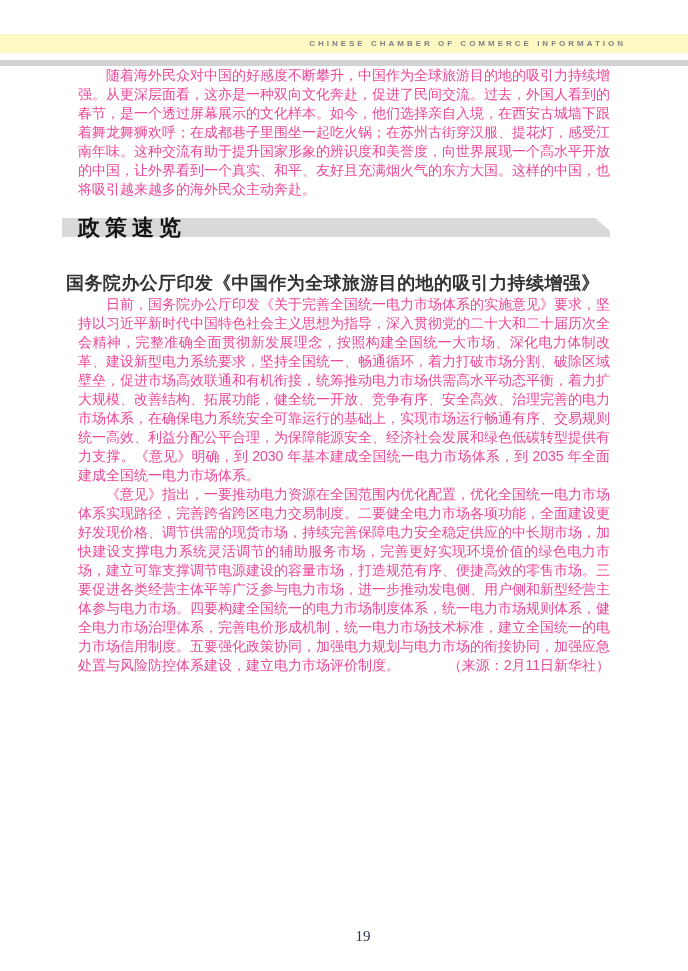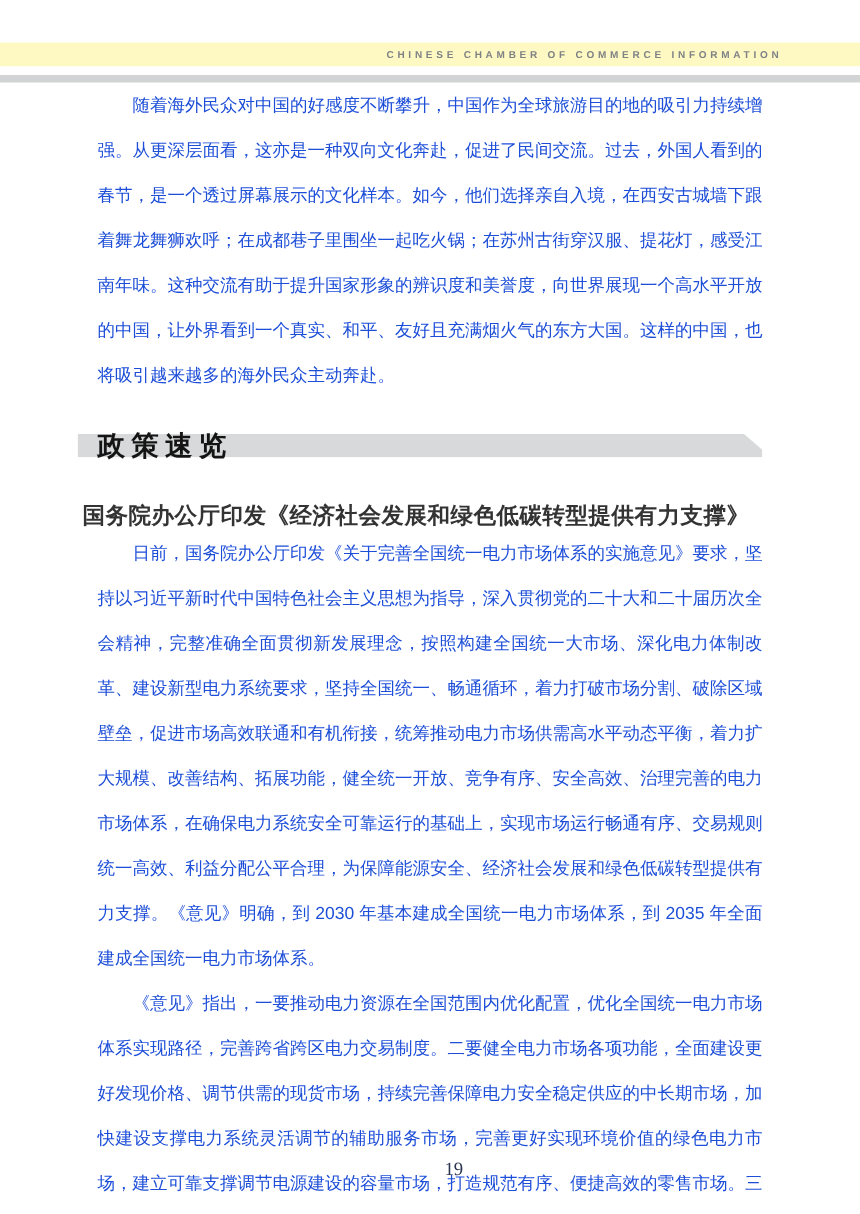--- a/index.html
+++ b/index.html
@@ -33,36 +33,36 @@
 
   
   .content {
     position: absolute; top: 66px; left: 62px;
     width: 548px;
   }
   p.para {
     margin: 0 0 0 16px;
     width: 532px;
     font-size: 14px;
-    line-height: 36px;
-    color: #1d4ed8;
+    line-height: 19px;
+    color: #ec4899;
     text-align: justify;
     text-indent: 2em;
   }
   p.para .src {
     float: right;
     text-indent: 0;
     white-space: nowrap;
   }
   .intro { margin-top: 16px; }
 
   
   .banner {
     position: relative;
-    margin-top: 28px;
+    margin-top: 18px;
     height: 25px;
   }
   .banner::before {
     content: "";
     position: absolute; top: 1px; left: 0;
     width: 100%; height: 19px;
     background: #d8d9da;
     clip-path: polygon(0 0, calc(100% - 15px) 0, 100% 13px, 100% 100%, 0 100%);
   }
   .banner-title {
@@ -107,21 +107,21 @@
   <div class="header-rule"></div>
 
   <div class="content">
 
     <p class="para intro"><span>随着海外民众对中国的好感度不断攀升，中国作为全球旅游目的地的吸引力持续增强。从更深层面看，这亦是一种双向文化奔赴，促进了民间交流。过去，外国人看到的春节，是一个透过屏幕展示的文化样本。如今，他们选择亲自入境，在西安古城墙下跟着舞龙舞狮欢呼；在成都巷子里围坐一起吃火锅；在苏州古街穿汉服、提花灯，感受江南年味。这种交流有助于提升国家形象的辨识度和美誉度，向世界展现一个高水平开放的中国，让外界看到一个真实、和平、友好且充满烟火气的东方大国。这样的中国，也将吸引越来越多的海外民众主动奔赴。</span></p>
 
     <div class="banner">
       <span class="banner-title">政策速览</span>
     </div>
 
-    <h2 class="article-title">国务院办公厅印发《经济社会发展和绿色低碳转型提供有力支撑》</h2>
+    <h2 class="article-title">国务院办公厅印发《中国作为全球旅游目的地的吸引力持续增强》</h2>
 
     <p class="para policy-first"><span>日前，国务院办公厅印发《关于完善全国统一电力市场体系的实施意见》要求，坚持以习近平新时代中国特色社会主义思想为指导，深入贯彻党的二十大和二十届历次全会精神，完整准确全面贯彻新发展理念，按照构建全国统一大市场、深化电力体制改革、建设新型电力系统要求，坚持全国统一、畅通循环，着力打破市场分割、破除区域壁垒，促进市场高效联通和有机衔接，统筹推动电力市场供需高水平动态平衡，着力扩大规模、改善结构、拓展功能，健全统一开放、竞争有序、安全高效、治理完善的电力市场体系，在确保电力系统安全可靠运行的基础上，实现市场运行畅通有序、交易规则统一高效、利益分配公平合理，为保障能源安全、经济社会发展和绿色低碳转型提供有力支撑。《意见》明确，到 2030 年基本建成全国统一电力市场体系，到 2035 年全面建成全国统一电力市场体系。</span></p>
 
     <p class="para"><span>《意见》指出，一要推动电力资源在全国范围内优化配置，优化全国统一电力市场体系实现路径，完善跨省跨区电力交易制度。二要健全电力市场各项功能，全面建设更好发现价格、调节供需的现货市场，持续完善保障电力安全稳定供应的中长期市场，加快建设支撑电力系统灵活调节的辅助服务市场，完善更好实现环境价值的绿色电力市场，建立可靠支撑调节电源建设的容量市场，打造规范有序、便捷高效的零售市场。三要促进各类经营主体平等广泛参与电力市场，进一步推动发电侧、用户侧和新型经营主体参与电力市场。四要构建全国统一的电力市场制度体系，统一电力市场规则体系，健全电力市场治理体系，完善电价形成机制，统一电力市场技术标准，建立全国统一的电力市场信用制度。五要强化政策协同，加强电力规划与电力市场的衔接协同，加强应急处置与风险防控体系建设，建立电力市场评价制度。</span><span class="src">（来源：2月11日新华社）</span></p>
 
   </div>
 
   <div class="page-number">19</div>
 
 </div>

